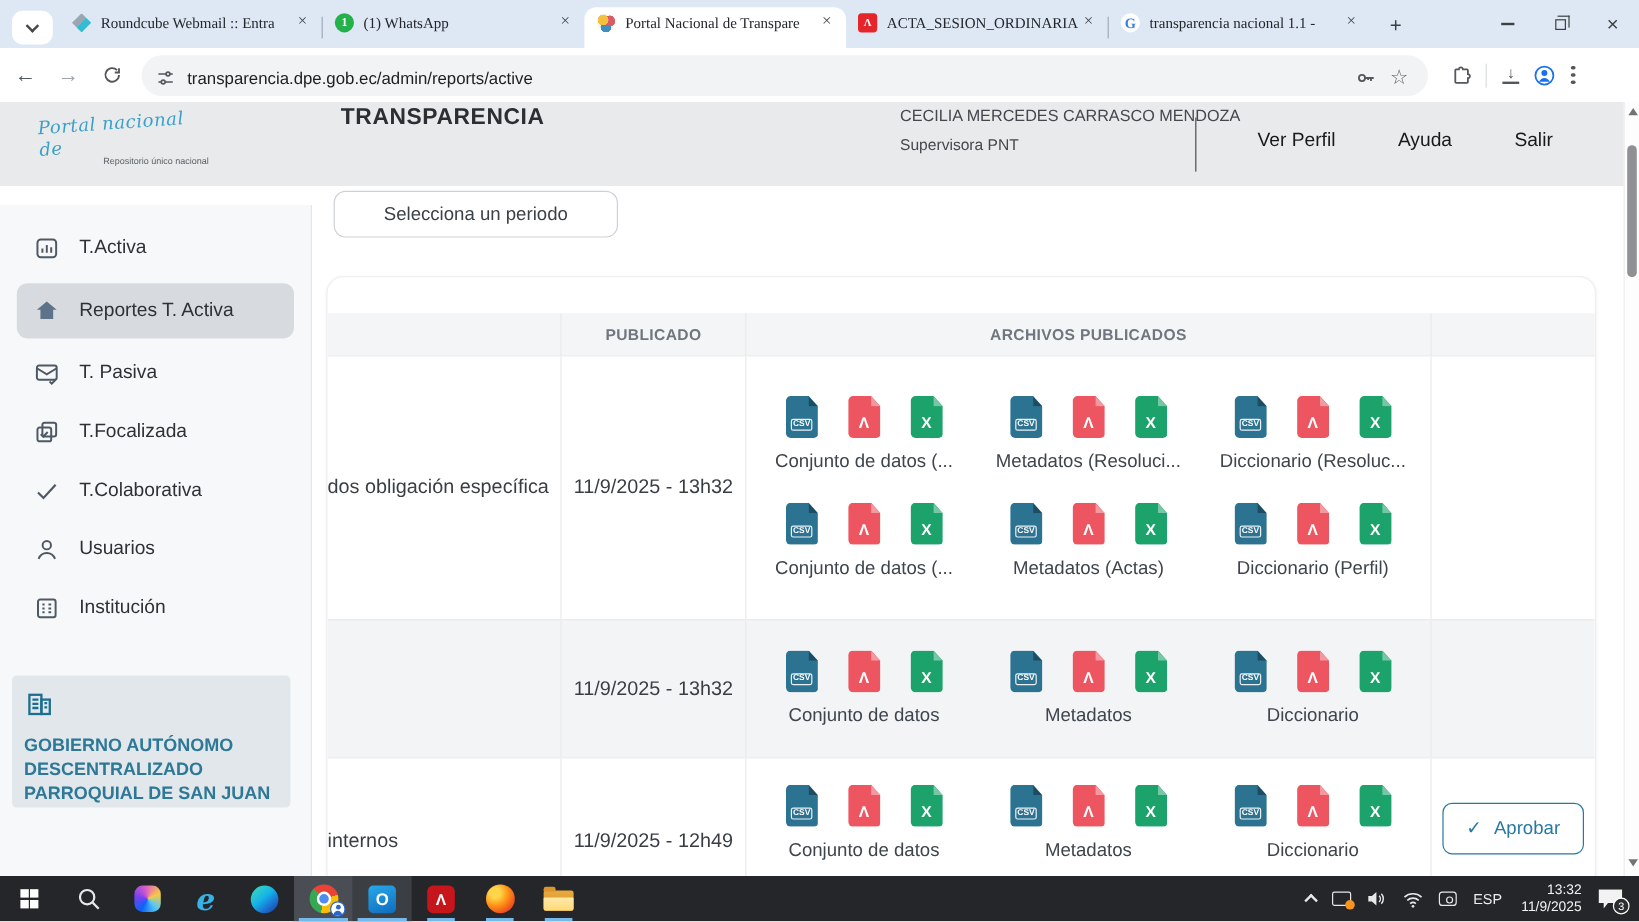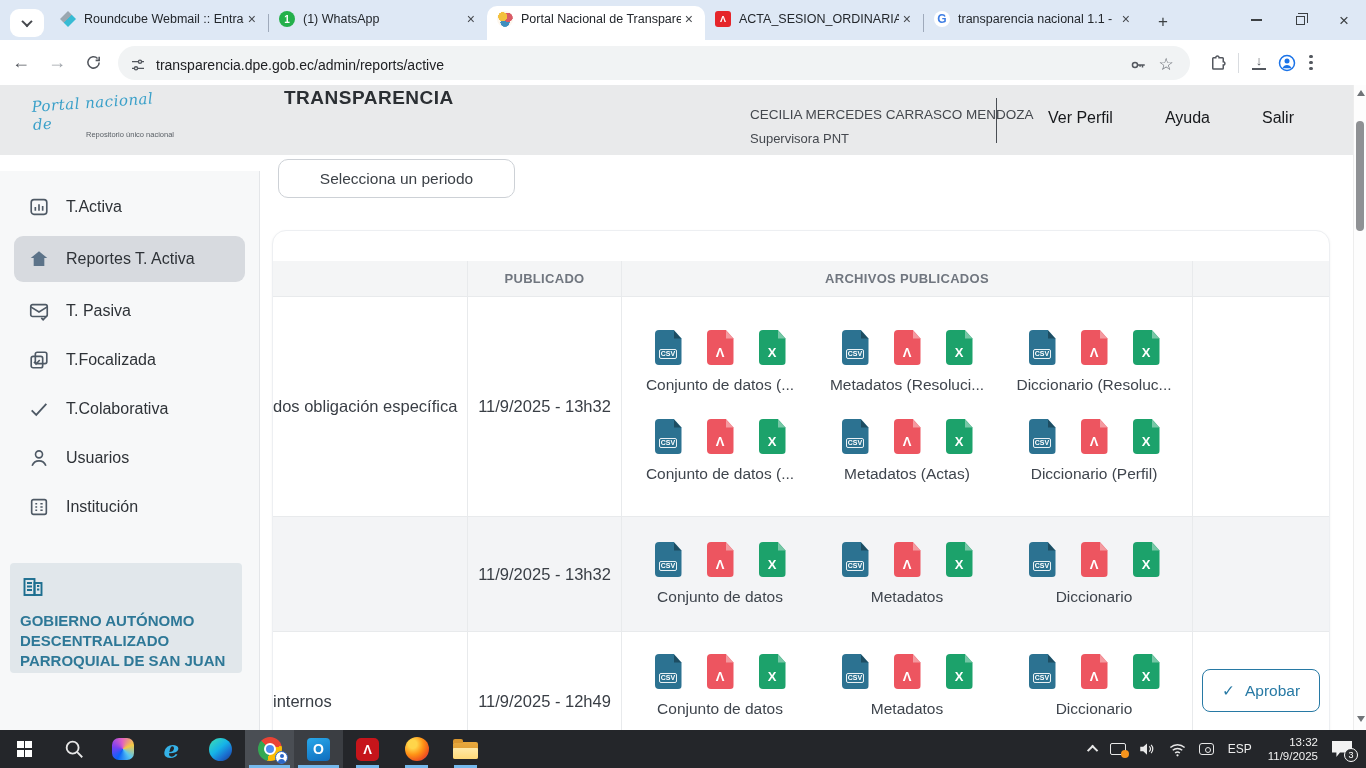--- a/index.html
+++ b/index.html
@@ -3,21 +3,21 @@
 <meta charset="utf-8">
 <style>
   * { margin:0; padding:0; box-sizing:border-box; }
   html,body { width:1366px; height:768px; overflow:hidden; font-family:"Liberation Sans", sans-serif; }
   .screen { position:relative; width:1366px; height:768px; background:#fff; overflow:hidden; }
 
   
   .tabstrip { position:absolute; left:0; top:0; width:1366px; height:40px; background:#DEE8F5; display:flex; align-items:flex-end; }
   .tabsearch { width:34px; height:28px; margin:0 6px 3px 10px; background:#fff; border-radius:9px; display:flex; align-items:center; justify-content:center; }
   .chev-down { width:8px; height:8px; border-right:2px solid #45484D; border-bottom:2px solid #45484D; transform:rotate(45deg) translate(-1px,-1px); }
-  .tab { position:relative; width:218px; height:34px; display:flex; align-items:center; padding:0 8px 8px 10px; border-radius:10px 10px 0 0; color:#23272C; font-size:12.5px; }
+  .tab { position:relative; width:218px; height:34px; display:flex; align-items:center; padding:0 8px 8px 10px; border-radius:10px 10px 0 0; color:#23272C; font-size:12.5px;font-family:Liberation Serif, serif; }
   .tab.active { background:#fff;margin-top:36px; }
   .tab .ttl { flex:1; white-space:nowrap; overflow:hidden; margin-left:8px; }
   .tab .tx { font-size:14px; color:#45484D; padding:0 4px; cursor:pointer; }
   .tabsep { width:1px; height:18px; background:#9FAABB; margin-bottom:8px; }
   .fav { width:16px; height:16px; flex:0 0 16px; border-radius:3px; display:flex; align-items:center; justify-content:center; font-size:10px; font-weight:bold; }
   .fav.roundcube { background:linear-gradient(135deg,#9aa7b0 50%,#37BBD4 50%); border-radius:2px; transform:rotate(0deg); clip-path:polygon(50% 0,100% 50%,50% 100%,0 50%); }
   .fav.whatsapp { background:#24B04B; border-radius:50%; color:#fff; font-size:10px; }
   .fav.portal { background:radial-gradient(circle at 35% 35%, #F3C13E 0 30%, transparent 31%), radial-gradient(circle at 70% 40%, #D95B66 0 30%, transparent 31%), radial-gradient(circle at 50% 72%, #3E8FBF 0 32%, transparent 33%), #fdf7ee; border-radius:50%; }
   .fav.pdfred { background:#E5252A; border-radius:3px; color:#fff; font-size:9px; font-weight:700; }
   .fav.google { background:#fff; border-radius:50%; color:#3D7DE4; font-size:12px; font-weight:700; }
@@ -40,21 +40,21 @@
   .dl-ic { position:relative; width:14px; height:14px; border-bottom:2px solid #53575E; display:flex; justify-content:center; font-size:13px; color:#53575E; line-height:10px; }
   .dots { display:flex; flex-direction:column; gap:2.5px; padding:0 14px 0 8px; }
   .dots i { width:3.5px; height:3.5px; background:#53575E; border-radius:50%; }
 
   
   .appheader { position:absolute; left:0; top:85px; width:1366px; height:70px; background:#E9EAEB; }
   .logo { position:absolute; left:24px; top:8px; width:150px; }
   .logo .script { font-family:"DejaVu Serif", serif; font-style:italic; font-size:15px; color:#3AA0C9; transform:rotate(-4deg); display:block; margin-left:8px; letter-spacing:.5px; }
   .logo .main { font-size:19px; font-weight:700; color:#2B2F33; letter-spacing:.5px; margin-top:-6px; display:block; }
   .logo .sub { font-size:7.5px; color:#5A6066; display:block; text-align:right; margin-top:1px; }
-  .hdr-user { position:absolute; left:750px; top:22px; width:240px; }
+  .hdr-user { position:absolute; left:750px; top:4px; width:240px; }
   .hdr-user .nm { font-size:13.5px; color:#44484E; white-space:nowrap; }
   .hdr-user .rl { font-size:13px; color:#44484E; margin-top:9px; }
   .hdr-vdiv { position:absolute; left:996px; top:13px; width:1px; height:45px; background:#4A4E54; }
   .hdr-menu { position:absolute; right:72px; top:24px; display:flex; gap:52px; }
   .hdr-menu div { font-size:16px; color:#17191C; font-weight:500; cursor:pointer; }
 
   
   .content { position:absolute; left:0; top:155px; width:1366px; height:575px; background:#fff; overflow:hidden; }
   .sidebar { position:absolute; left:0; top:16px; width:260px; height:575px; background:#F7F8F9; border-right:1px solid #E4E6E9; }
   .sb-item { display:flex; align-items:center; height:40px; margin:9px 14px; padding:0 14px; border-radius:9px; gap:16px; cursor:pointer; }

